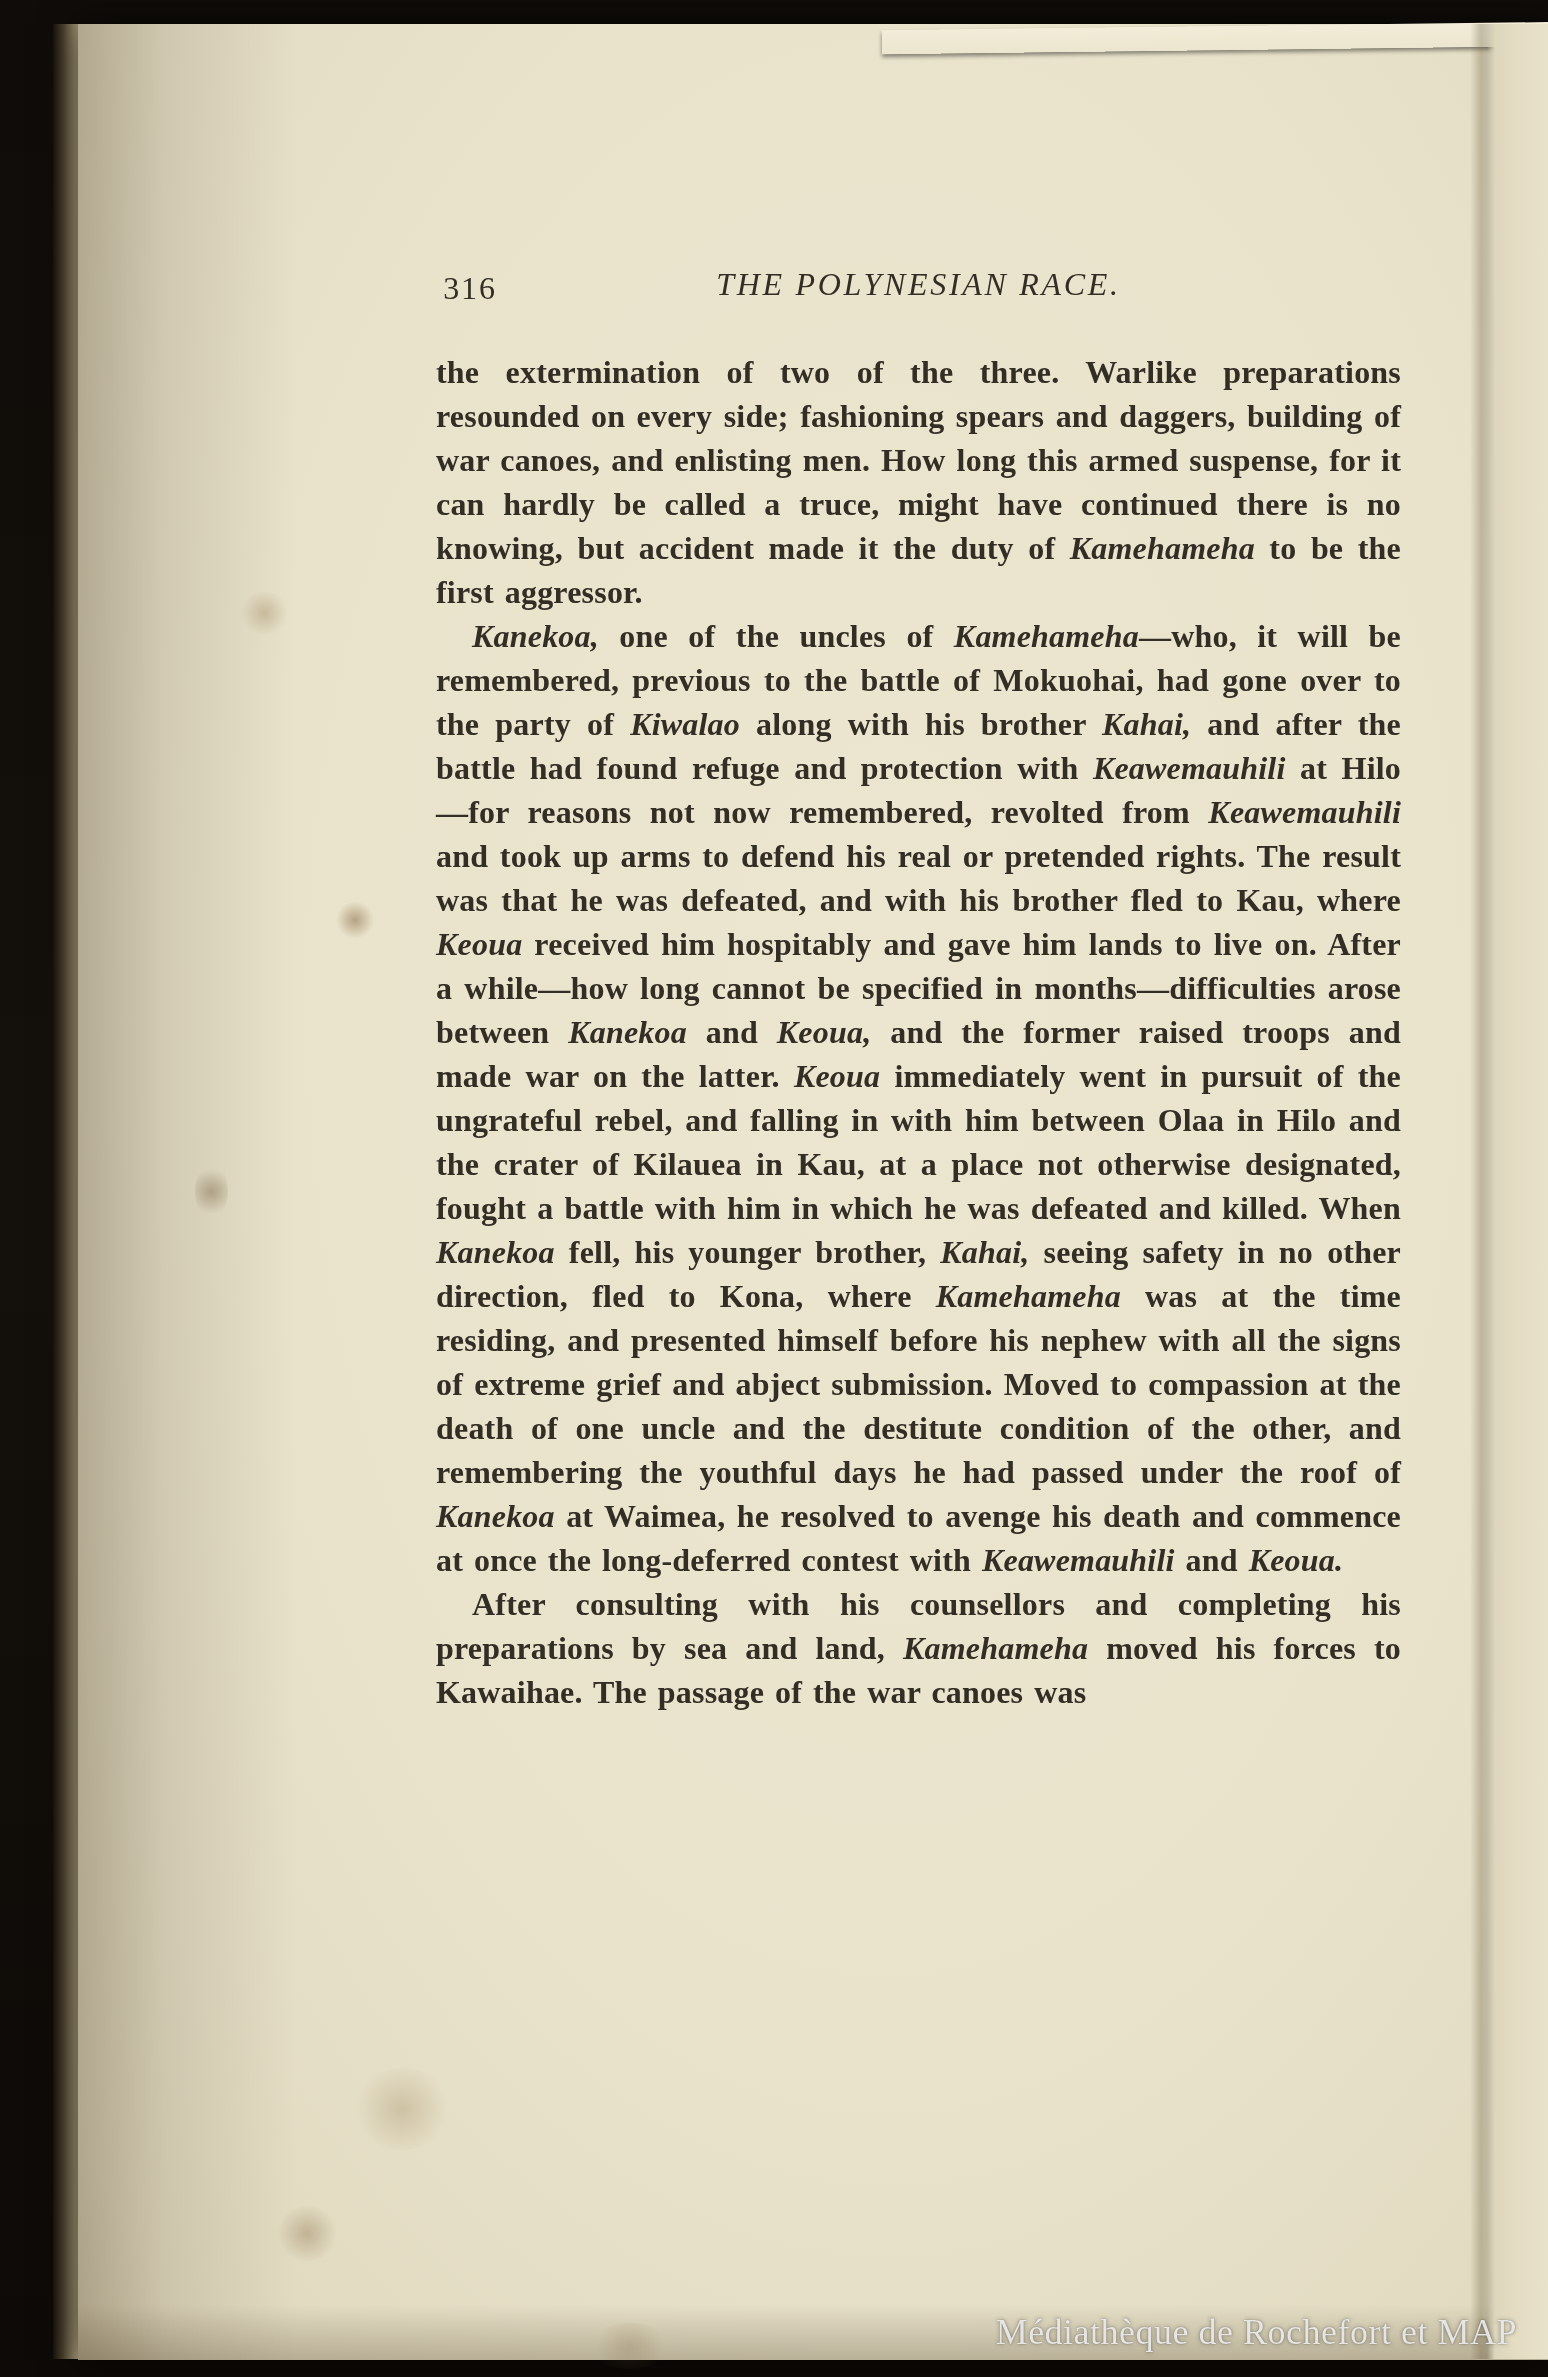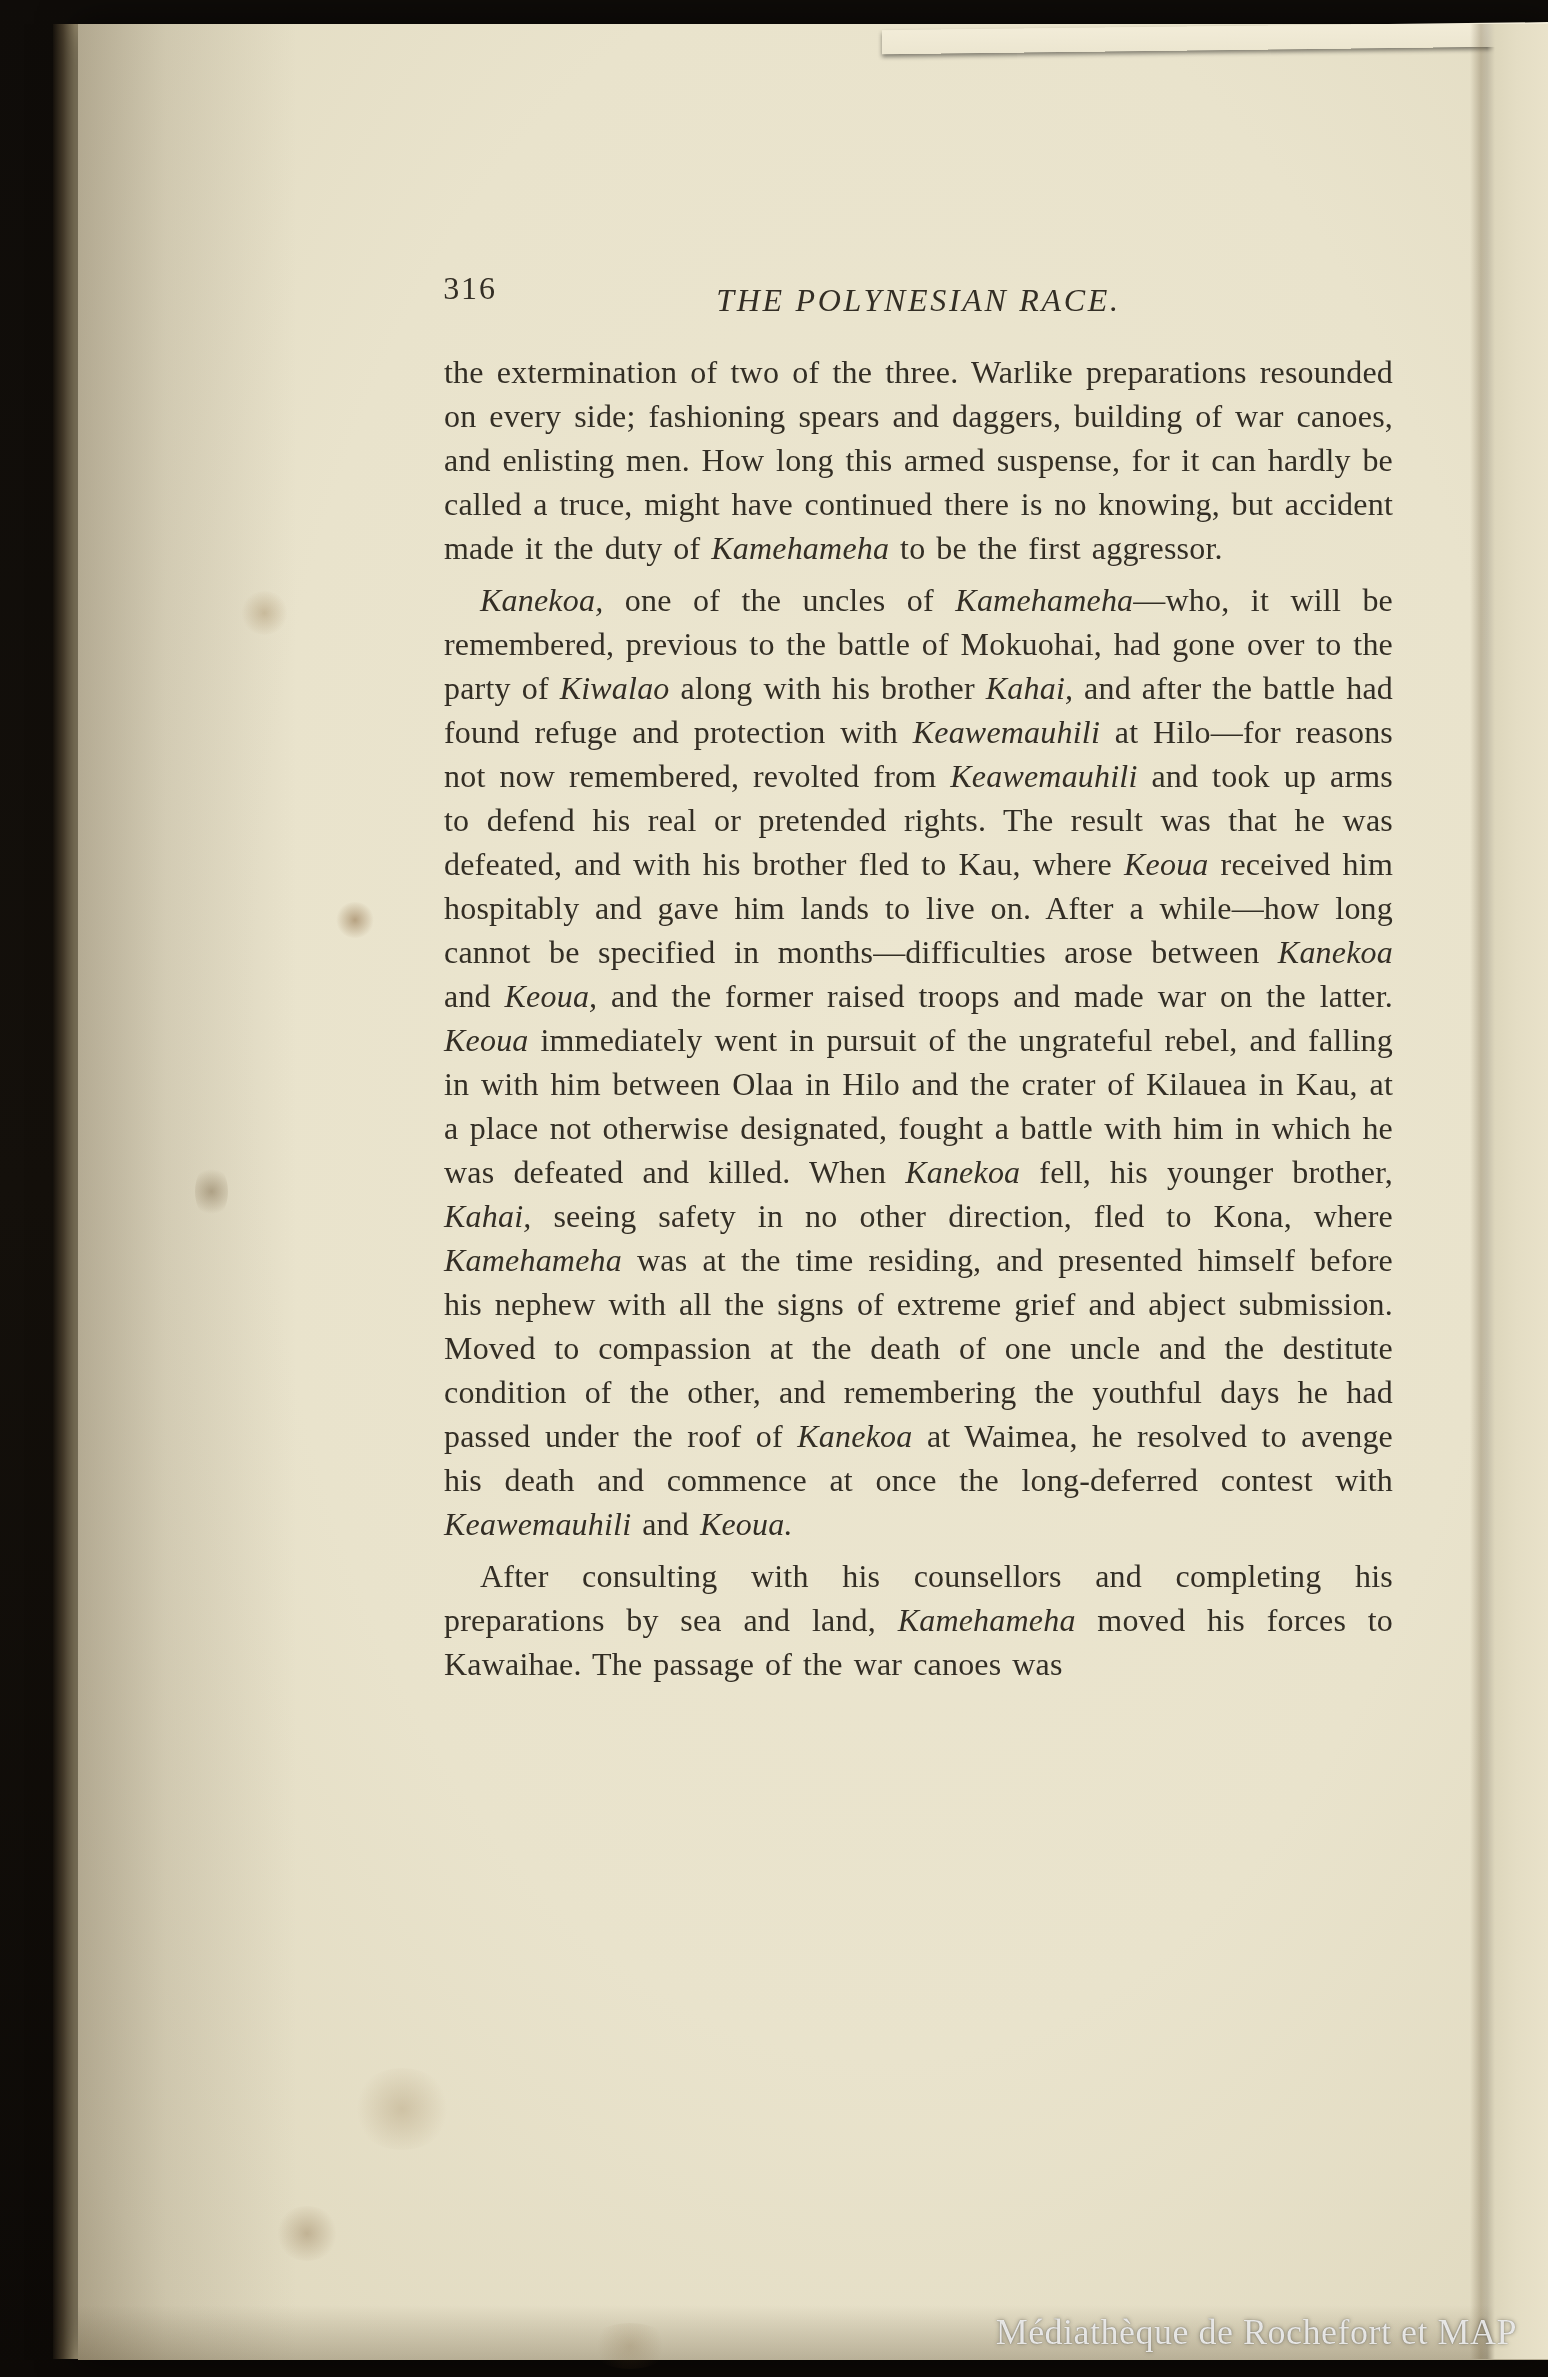--- a/index.html
+++ b/index.html
@@ -117,34 +117,34 @@
   .pagenum {
     position: absolute;
     left: 7.3px;
     top: 3.6px;
     font-size: 32px;
     letter-spacing: 1.8px;
   }
   .running-head {
     position: absolute;
     left: 0; right: 0;
-    top: 16px;
+    top: 0;
     text-align: center;
     font-style: italic;
     font-size: 32px;
     letter-spacing: 2.7px;
   }
   .body-text {
     font-size: 32px;
     line-height: 44px;
     text-align: justify;
     word-spacing: 2.7px;
     letter-spacing: 0.2px;
   }
-  .body-text p { margin: 8px; }
+  .body-text p { margin: 0; font-weight: bold; }
   .body-text p.indent { text-indent: 36px; }
   .body-text i { font-style: italic; }
 
   
   .watermark {
     position: absolute;
     right: 31px;
     bottom: 24px;
     font-family: Liberation Serif, serif;
     font-size: 36px;

